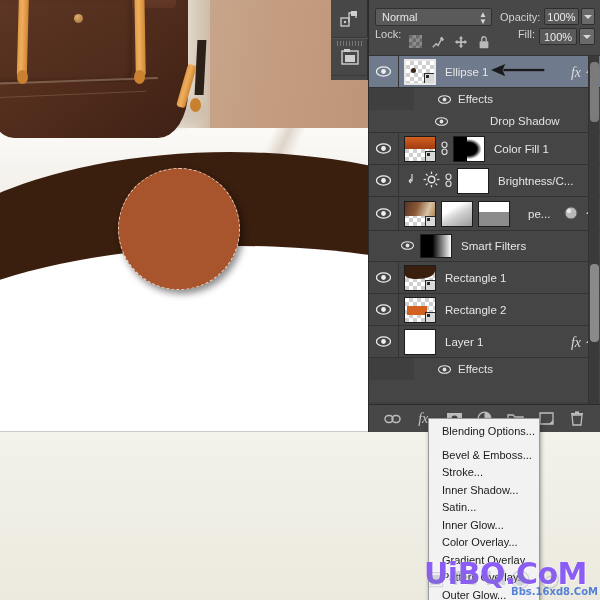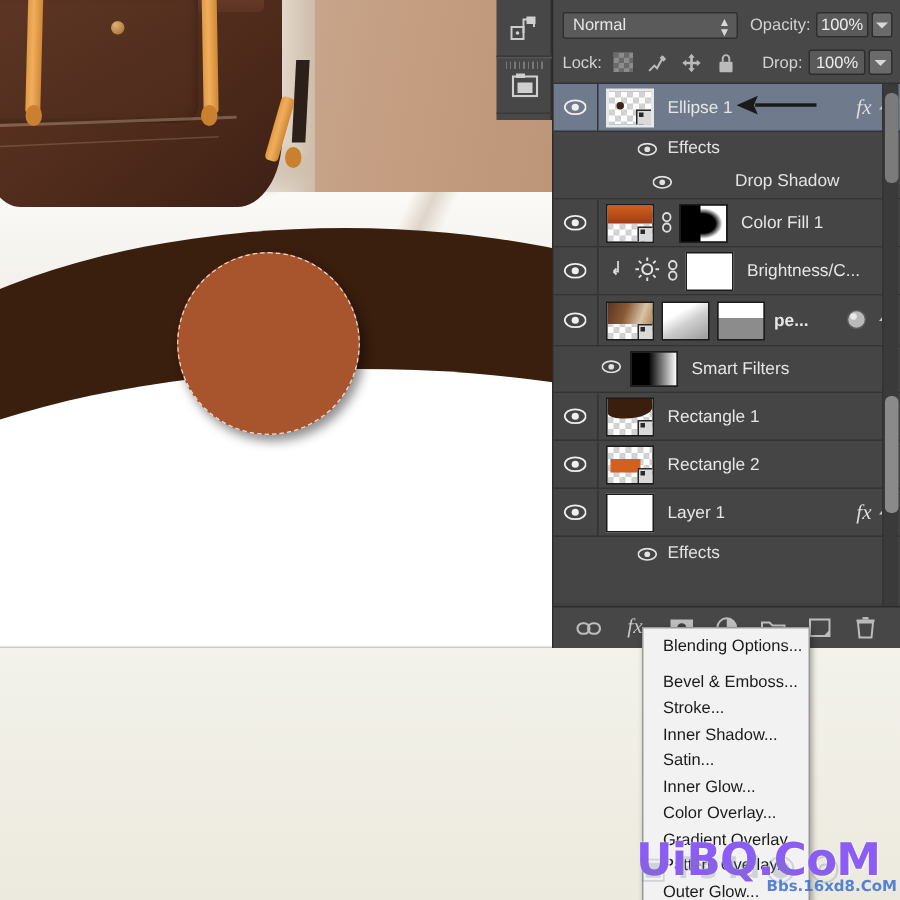--- a/index.html
+++ b/index.html
@@ -187,21 +187,21 @@
   }
   .caret-box {
     width: 16px; height: 17px; margin-left: 2px;
     background: #6a6a6a; border: 1px solid #2e2e2e; border-radius: 2px;
     display: flex; align-items: center; justify-content: center;
   }
 
   
   #lock-row {
     position: absolute; left: 0; top: 28px; width: 232px; height: 28px;
-    display: flex; align-items: center; padding: 0 6px;
+    display: flex; padding: 0 6px;
     background: #484848;
     border-bottom: 1px solid #333;
   }
   .lock-icons { display: flex; align-items: center; gap: 9px; margin-left: 8px; }
   .lock-ico { width: 14px; height: 14px; opacity: .85; }
   .checker {
     width: 13px; height: 13px;
     background:
       linear-gradient(45deg, #8e8e8e 25%, transparent 25%, transparent 75%, #8e8e8e 75%),
       linear-gradient(45deg, #8e8e8e 25%, transparent 25%, transparent 75%, #8e8e8e 75%),
@@ -269,21 +269,21 @@
     width: 0; height: 0;
     border-left: 4px solid transparent; border-right: 4px solid transparent;
     border-bottom: 5px solid #c9c9c9;
   }
   
   .fx-row {
     position: relative; display: flex; align-items: center;
     height: 22px; background: #454545;
     color: #e2e2e2; font-size: 11.5px;
   }
-  .fx-row.child-1 { padding-left: 56px; }
+  .fx-row.child-1 { padding-left: 24px; margin-left: 45px; }
   .fx-row.child-2 { padding-left: 66px; gap: 35px; }
   .fx-row .eye-sm { margin-right: 7px; display: flex; align-items: center; }
   .smart-row {
     position: relative; display: flex; align-items: center;
     height: 30px; background: #454545; padding-left: 32px;
   }
   .sf-thumb {
     width: 32px; height: 24px; border: 1px solid #1c1c1c;
     background: linear-gradient(90deg, #000 0%, #000 38%, #ffffff 100%);
     flex: 0 0 auto;
@@ -441,21 +441,21 @@
           <path d="M12 2 L15 5 L13 7 L10 4 Z" fill="#cfcfcf"></path>
         </svg>
         <svg class="lock-ico" viewBox="0 0 16 16">
           <path d="M8 1 L10.5 4 H9 V7 H12 V5.5 L15 8 L12 10.5 V9 H9 V12 H10.5 L8 15 L5.5 12 H7 V9 H4 V10.5 L1 8 L4 5.5 V7 H7 V4 H5.5 Z" fill="#cfcfcf"></path>
         </svg>
         <svg class="lock-ico" viewBox="0 0 16 16">
           <rect x="3" y="7" width="10" height="8" rx="1" fill="#cfcfcf"></rect>
           <path d="M5.5 7 V4.5 A2.5 2.5 0 0 1 10.5 4.5 V7" fill="none" stroke="#cfcfcf" stroke-width="1.5"></path>
         </svg>
       </div>
-      <span class="lbl" style="margin-left:auto">Drop:</span>
+      <span class="lbl" style="margin-left:auto">Fill:</span>
       <div class="num-box">100%</div>
       <div class="caret-box">
         <svg width="8" height="6" viewBox="0 0 8 6">
           <polygon points="0,1 8,1 4,5" fill="#d8d8d8"></polygon>
         </svg>
       </div>
     </div>
 
     <div id="layer-list">
 
@@ -569,21 +569,21 @@
           </svg>
         </div>
         <div class="thumb">
           <div class="thumb-checker"></div>
           <div style="position:absolute;left:0;top:0;width:100%;height:62%;
                       background:linear-gradient(110deg,#5b3322 0%,#8a5a36 40%,#d9c3a6 75%,#b08558 100%);"></div>
           <div class="vec-badge"></div>
         </div>
         <div class="mask-thumb" style="margin-left:5px;background:linear-gradient(150deg,#ffffff 30%,#cfcfcf 55%,#9b9b9b 100%);"></div>
         <div class="mask-thumb" style="margin-left:5px;background:linear-gradient(180deg,#ffffff 0 42%,#8c8c8c 42% 100%);"></div>
-        <span class="layer-name" style="margin-left:6px;font-weight:bold;">pe...</span>
+        <span class="layer-name" style="margin-left:18px;">pe...</span>
         <span style="position:absolute;right:22px;top:8px;">
           <svg width="16" height="16" viewBox="0 0 16 16">
             <circle cx="8" cy="8" r="6" fill="#b9b9b9" stroke="#5a5a5a" stroke-width="1"></circle>
             <circle cx="6" cy="6" r="2.2" fill="#e9e9e9"></circle>
           </svg>
         </span>
         <div class="tri-mark"></div>
       </div>
       <div class="smart-row">
         <span class="eye-sm" style="margin-right:6px">

